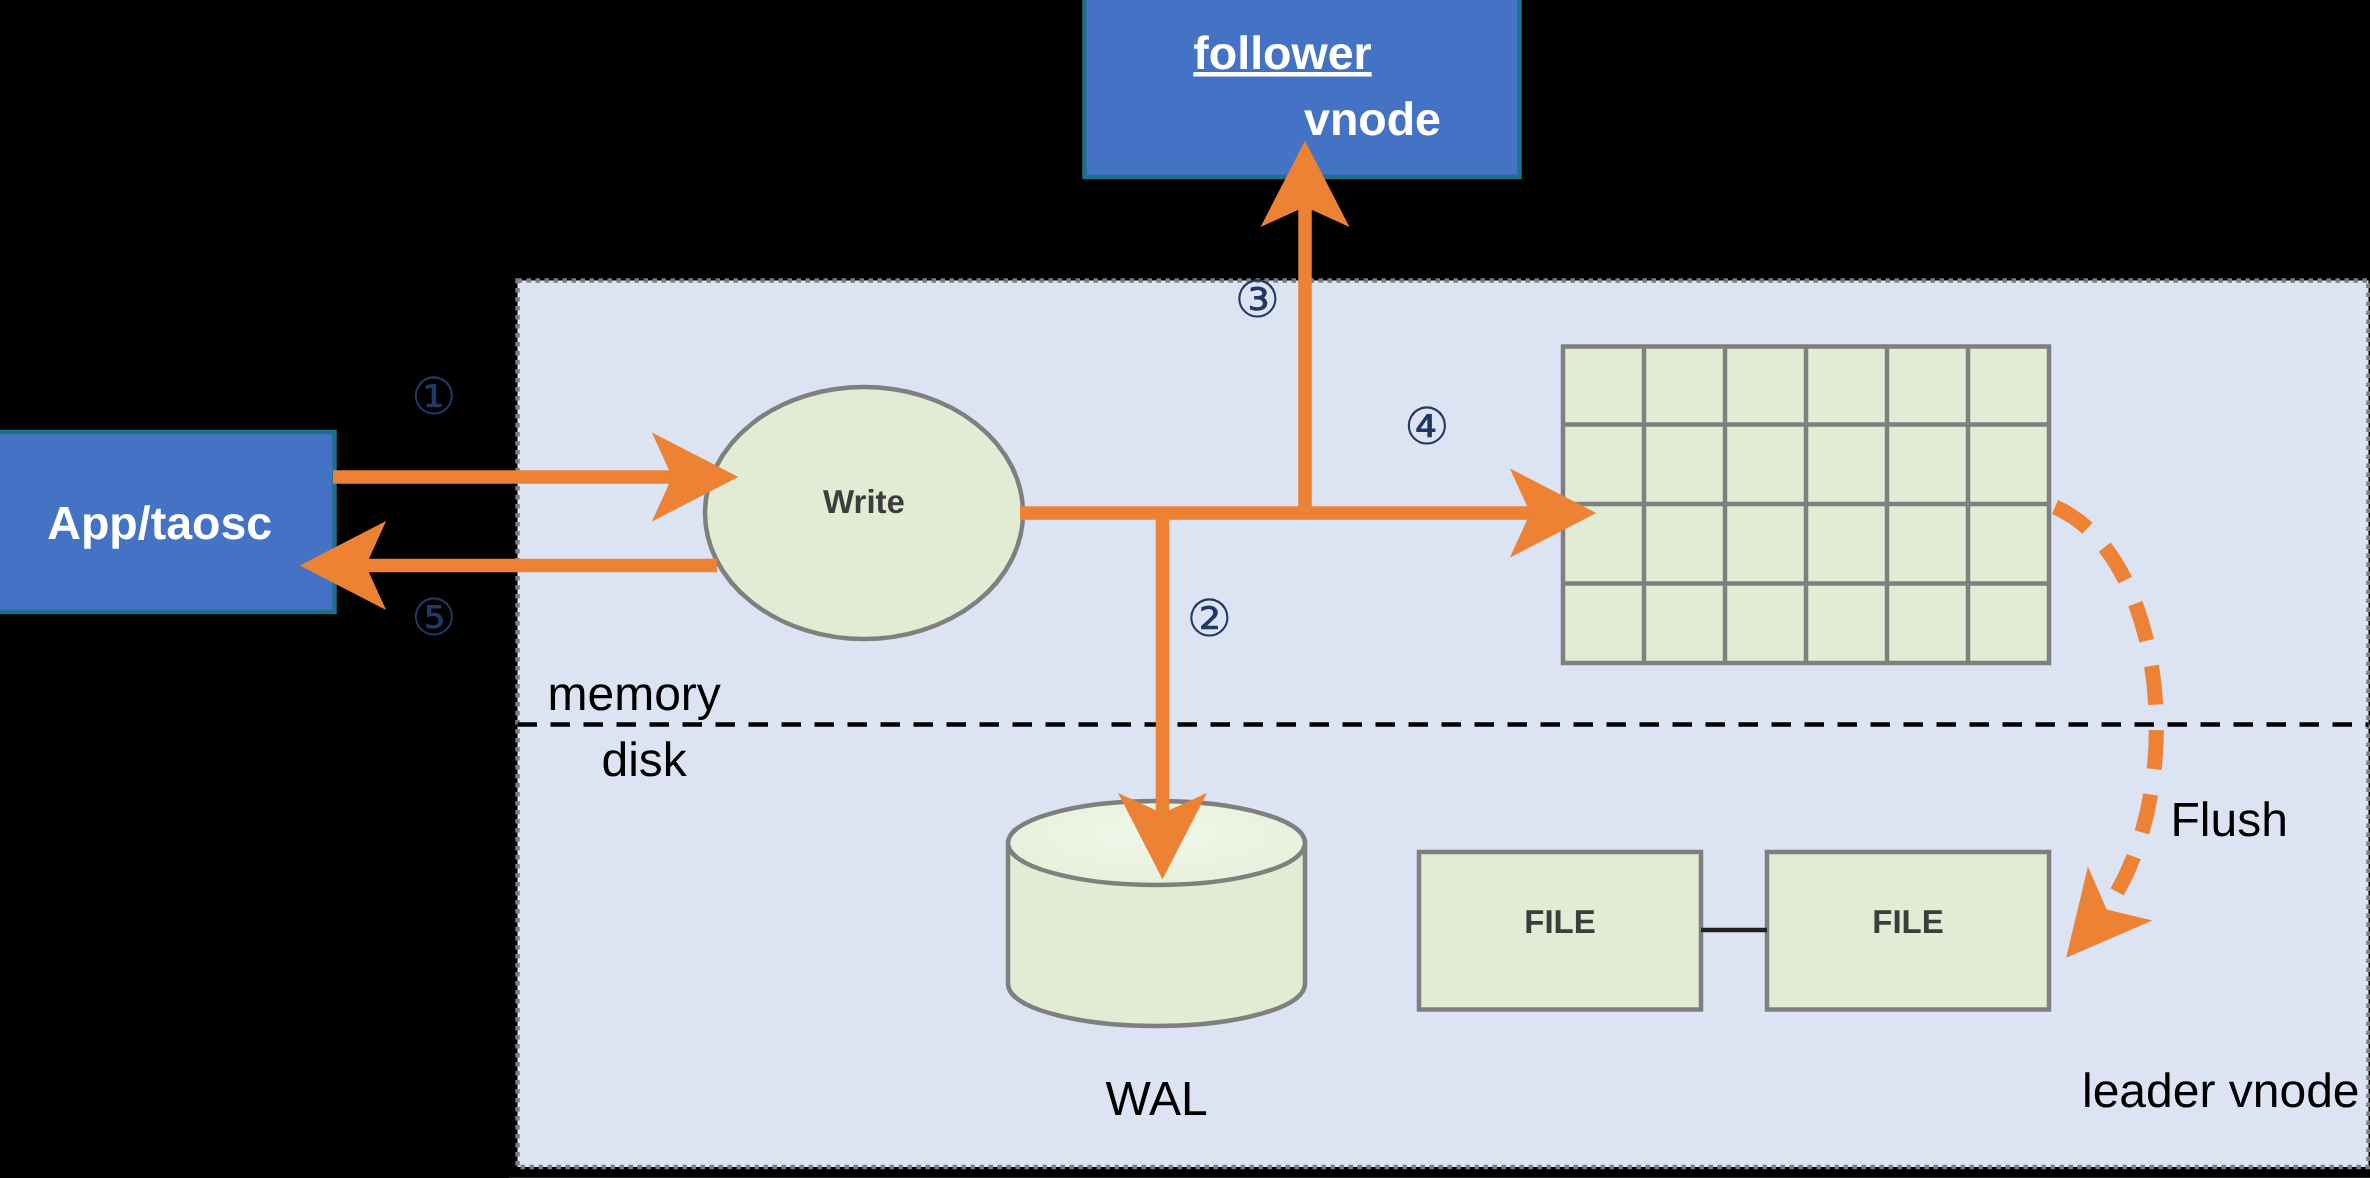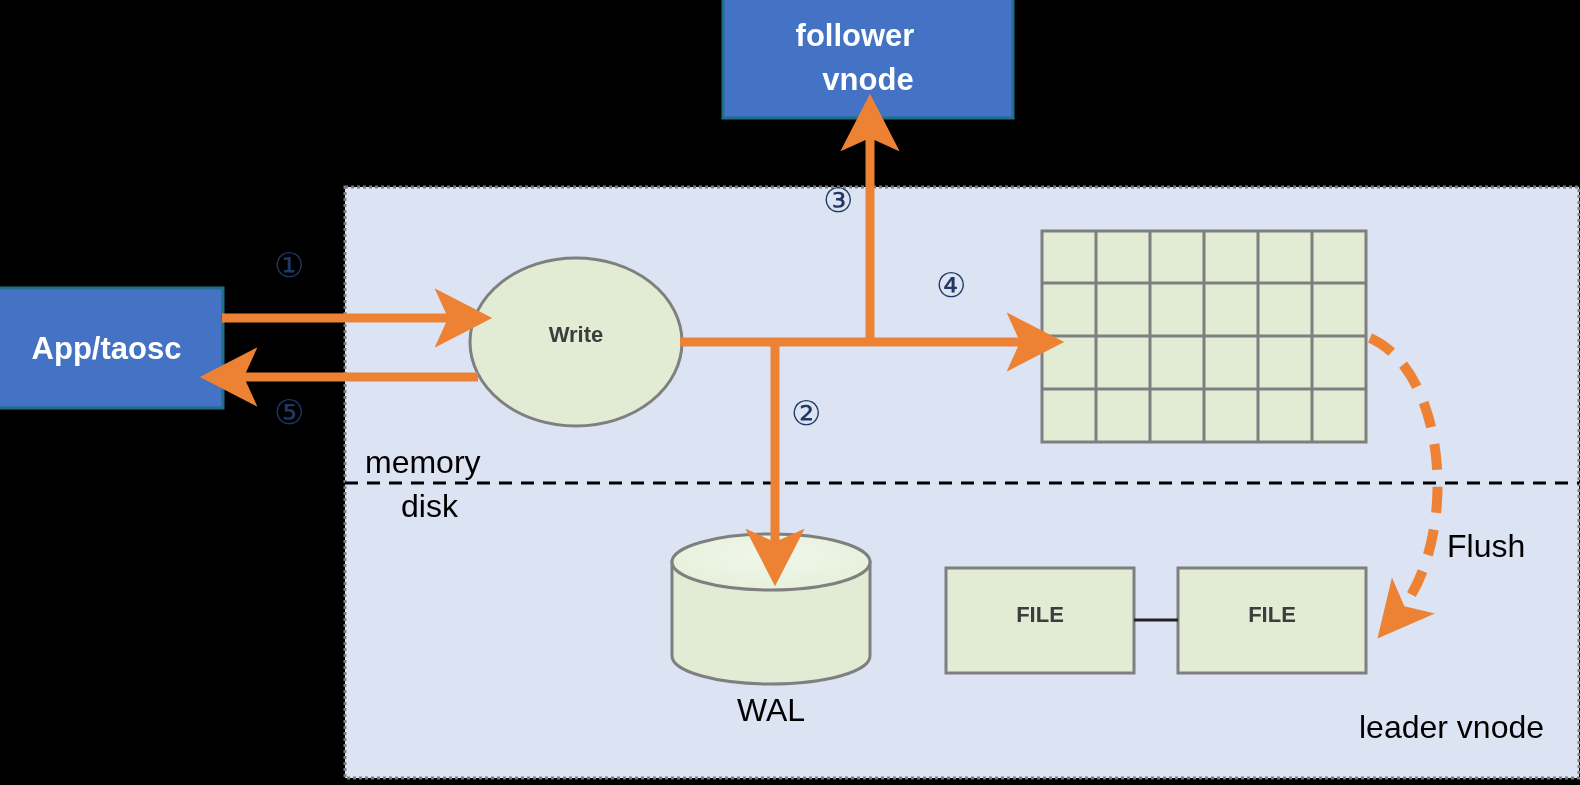--- a/index.html
+++ b/index.html
@@ -108,36 +108,36 @@
 
     <line x1="775" y1="342" x2="775" y2="552" stroke="#ed8134" stroke-width="9" marker-end="url(#ah)"></line>
 
     <line x1="870" y1="342" x2="870" y2="128" stroke="#ed8134" stroke-width="9" marker-end="url(#ah)"></line>
 
     <path d="M1370,338 C1448,372 1460,540 1398,614" fill="none" stroke="#ed8134" stroke-width="10" stroke-dasharray="26 17" stroke-linecap="butt" marker-end="url(#ahd)"></path>
   </svg>
 
   <div class="txt box-label" style="left:-10px; top:331px; width:233px;">App/taosc</div>
 
-  <div class="txt box-label" style="left:723px; top:18px; width:264px;">follower</div>
-  <div class="txt box-label" style="left:723px; top:62px; width:290px;">vnode</div>
+  <div class="txt box-label" style="left:723px; top:18px; width:264px;text-decoration:underline;">follower</div>
+  <div class="txt box-label" style="left:723px; top:62px; width:290px;padding-left:47px;">vnode</div>
 
   <div class="txt node-label" style="left:470px; top:322px; width:212px;">Write</div>
 
   <div class="txt node-label" style="left:946px; top:602px; width:188px;">FILE</div>
   <div class="txt node-label" style="left:1178px; top:602px; width:188px;">FILE</div>
 
-  <div class="txt plain-label" style="left:672px; top:692px; width:198px; text-align:center;">WAL</div>
+  <div class="txt plain-label" style="left:672px; top:714px; width:198px; text-align:center;">WAL</div>
 
   <div class="txt plain-label" style="left:365px; top:444px;">memory</div>
   <div class="txt plain-label" style="left:365px; top:488px;margin-left:36px;">disk</div>
 
   <div class="txt plain-label" style="left:1447px; top:512px;margin-top:16px;">Flush</div>
 
-  <div class="txt plain-label" style="left:1359px; top:709px;text-align:right;">leader vnode</div>
+  <div class="txt plain-label" style="left:1388px; top:709px;text-align:right;">leader vnode</div>
 
   <div class="txt step-num" style="left:274px; top:248px;">①</div>
   <div class="txt step-num" style="left:791px; top:396px;">②</div>
   <div class="txt step-num" style="left:823px; top:183px;">③</div>
   <div class="txt step-num" style="left:936px; top:268px;">④</div>
   <div class="txt step-num" style="left:274px; top:395px;">⑤</div>
 
 </div>
 
 </body></html>

